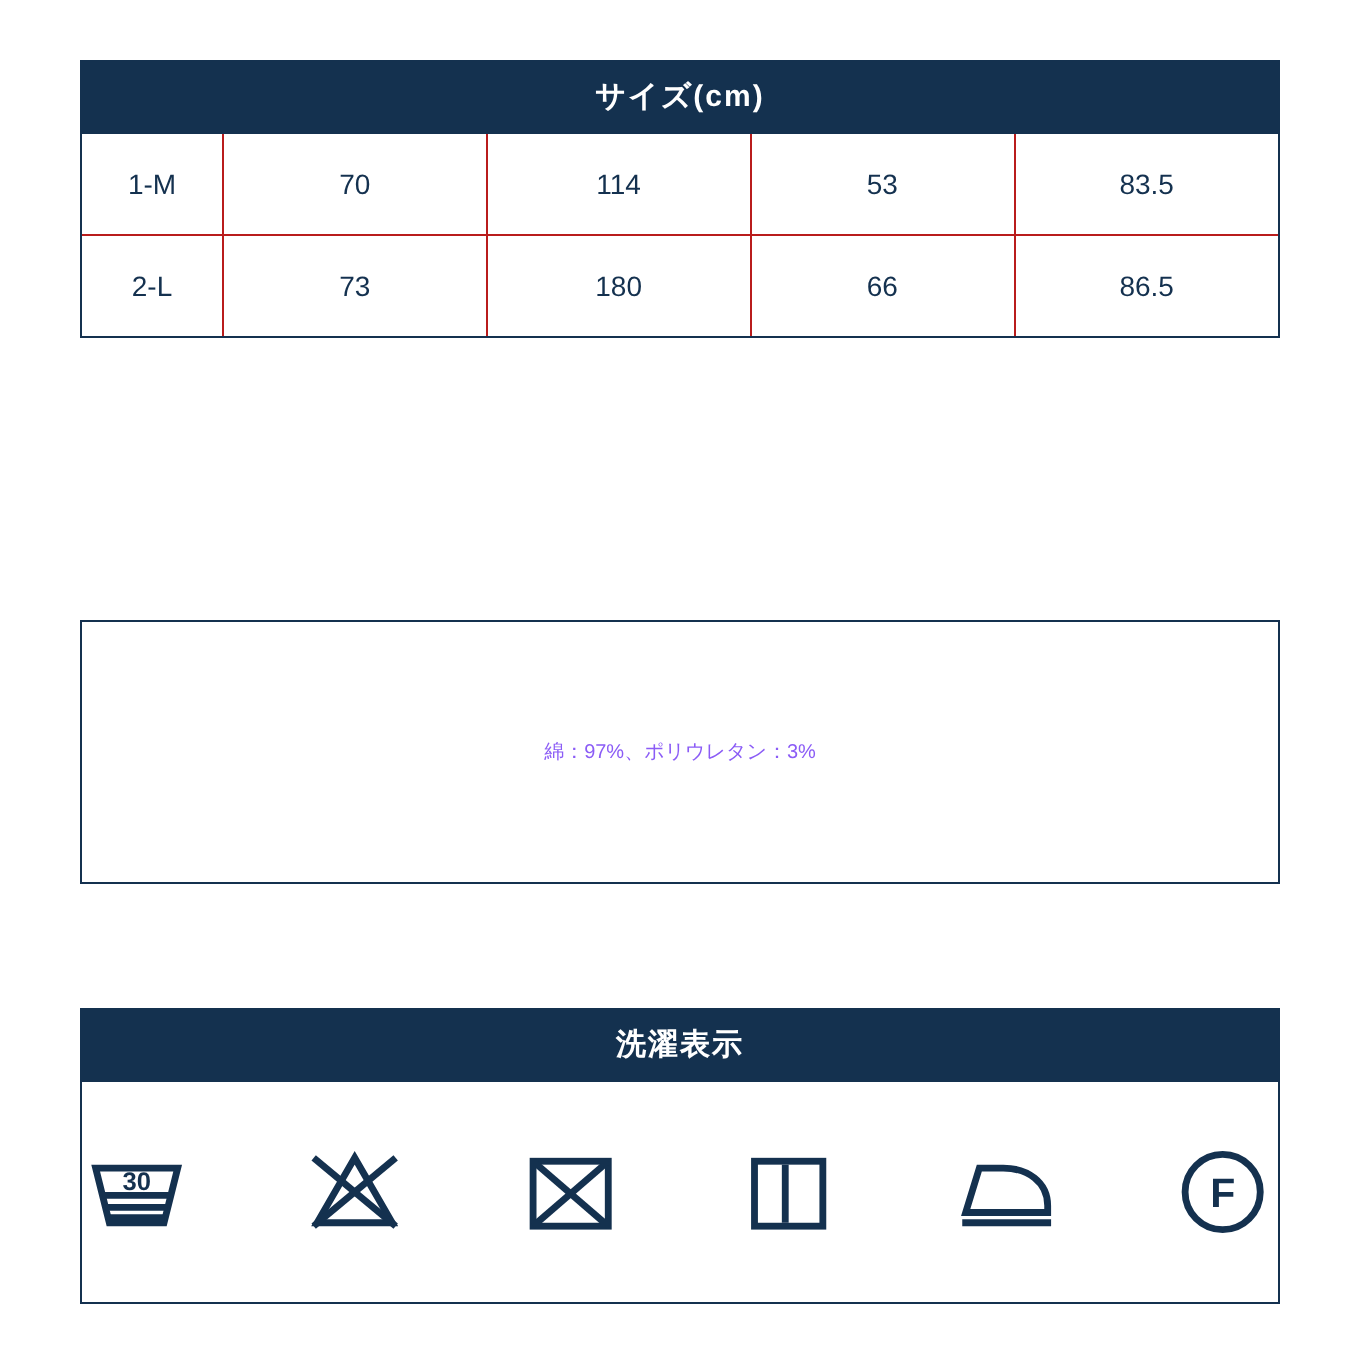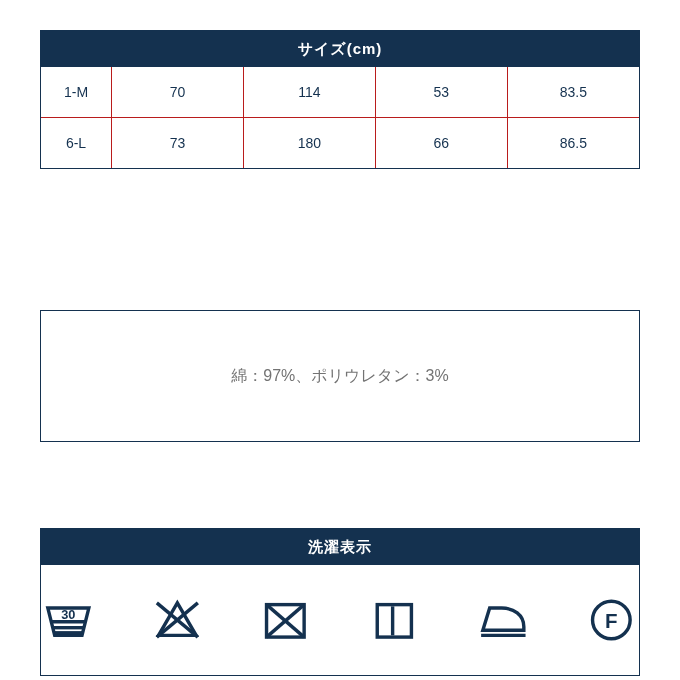--- a/index.html
+++ b/index.html
@@ -77,26 +77,26 @@
 
   
   #material-panel { top: 310px; }
   .material-body {
     height: 130px;
     display: flex;
     align-items: center;
     justify-content: center;
   }
   .material-text {
-    font-size: 16px;
-    color: #737373;
+    font-size: 10px;
+    color: #8b5cf6;
   }
 
   
-  #wash-panel { top: 528px; }
+  #wash-panel { top: 504px; }
   .wash-body {
     height: 110px;
     display: flex;
     align-items: center;
     justify-content: center;
     gap: 54px;
   }
   .wash-icon {
     width: 62px;
     height: 62px;
@@ -113,21 +113,21 @@
     <table class="size-table">
       <tbody>
       <tr>
         <td class="col-head">1-M</td>
         <td>70</td>
         <td>114</td>
         <td>53</td>
         <td>83.5</td>
       </tr>
       <tr>
-        <td class="col-head">6-L</td>
+        <td class="col-head">2-L</td>
         <td>73</td>
         <td>180</td>
         <td>66</td>
         <td>86.5</td>
       </tr>
     </tbody>
       </table>
   </div>
 
   <div class="panel" id="material-panel">

